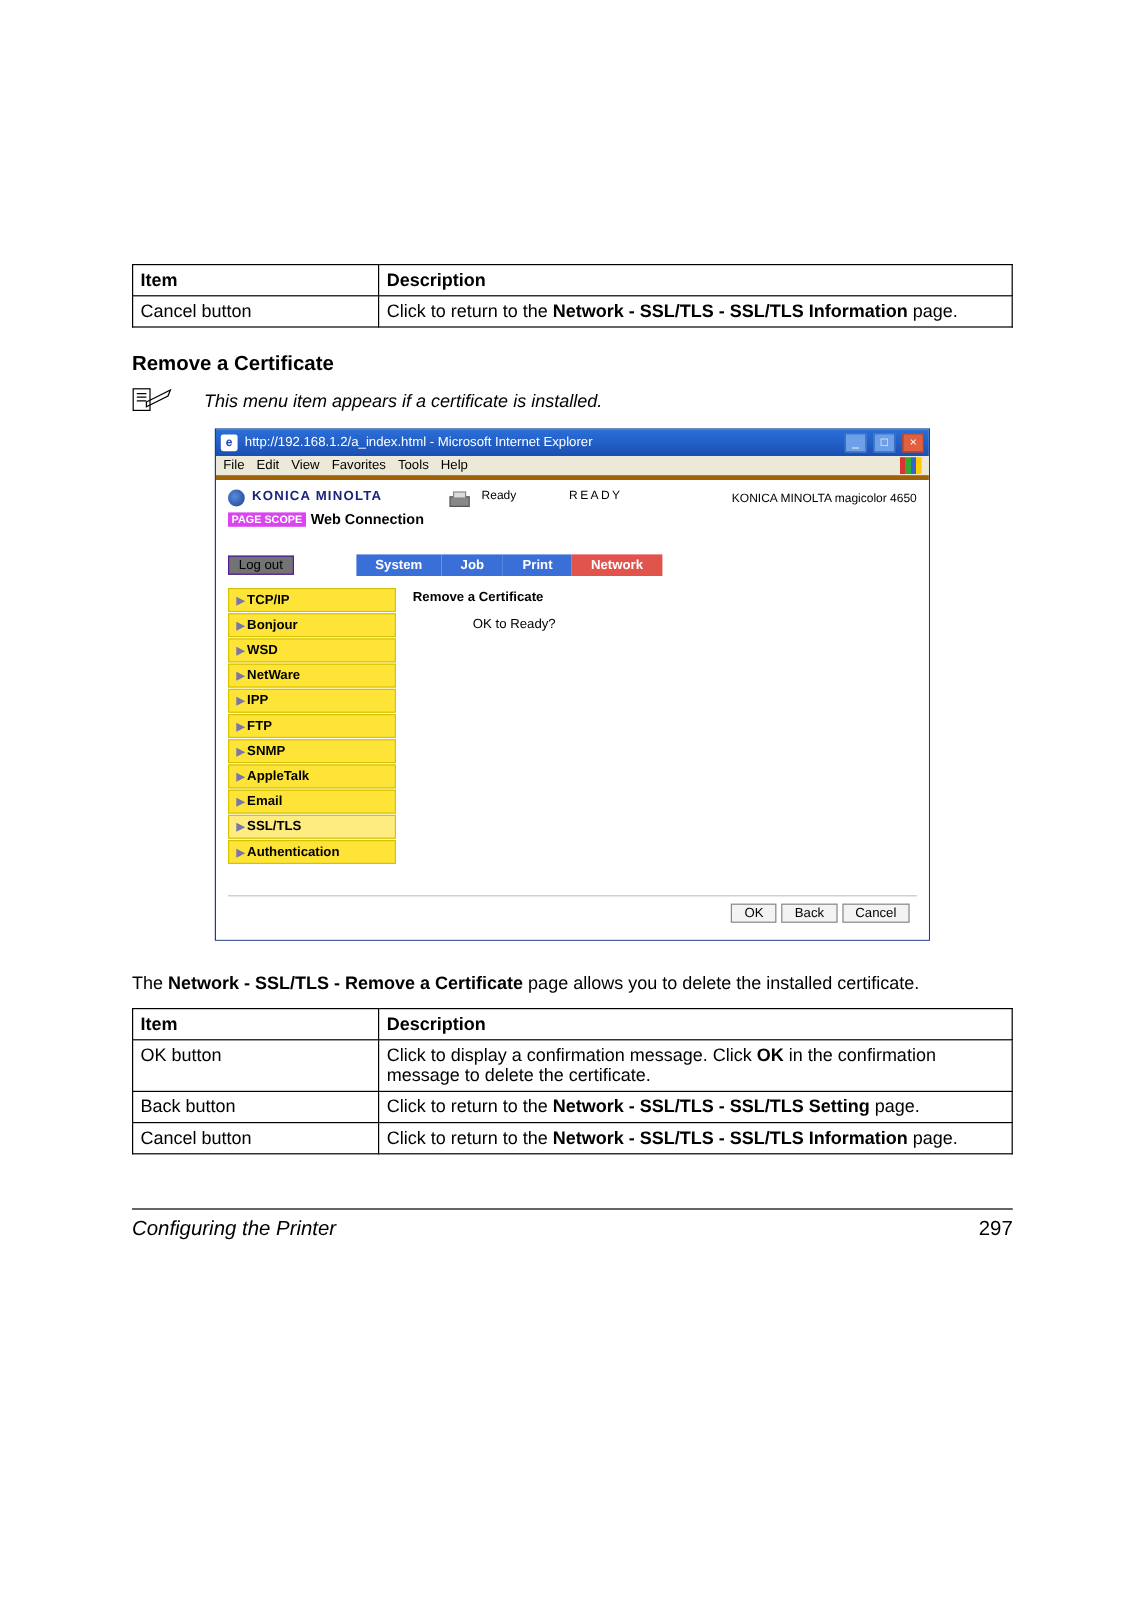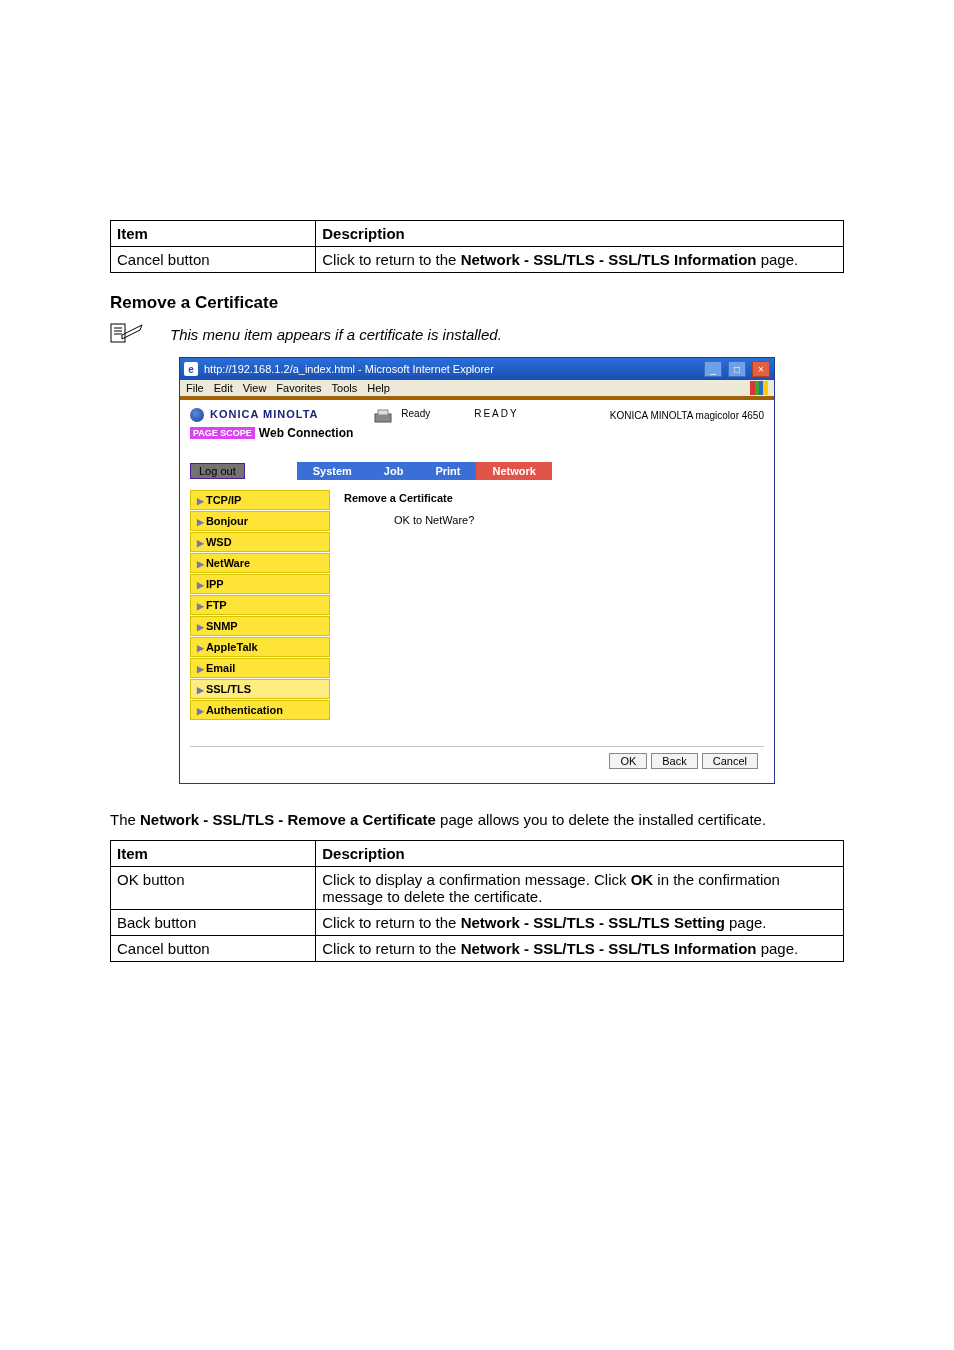--- a/index.html
+++ b/index.html
@@ -218,21 +218,21 @@
           <div class="it"><span class="tri">▶</span><span>IPP</span></div>
           <div class="it"><span class="tri">▶</span><span>FTP</span></div>
           <div class="it"><span class="tri">▶</span><span>SNMP</span></div>
           <div class="it"><span class="tri">▶</span><span>AppleTalk</span></div>
           <div class="it"><span class="tri">▶</span><span>Email</span></div>
           <div class="it active"><span class="tri">▶</span><span>SSL/TLS</span></div>
           <div class="it"><span class="tri">▶</span><span>Authentication</span></div>
         </div>
         <div class="b-content">
           <div class="heading">Remove a Certificate</div>
-          <div class="msg">OK to NetWare?</div>
+          <div class="msg">OK to Ready?</div>
         </div>
       </div>
 
       <div class="b-footer">
         <span class="btn">OK</span>
         <span class="btn">Back</span>
         <span class="btn">Cancel</span>
       </div>
     </div>
   </div>
@@ -261,14 +261,18 @@
     </tr>
     <tr>
       <td>Cancel button</td>
       <td>
         <span>Click to return to the </span><b>Network - SSL/TLS - SSL/TLS Information</b><span> page.</span>
       </td>
     </tr>
   </tbody>
     </table>
 
+  <div class="pagefoot">
+    <span>Configuring the Printer</span>
+    <span class="pno">297</span>
+  </div>
 
 </div>
 
 </body></html>

